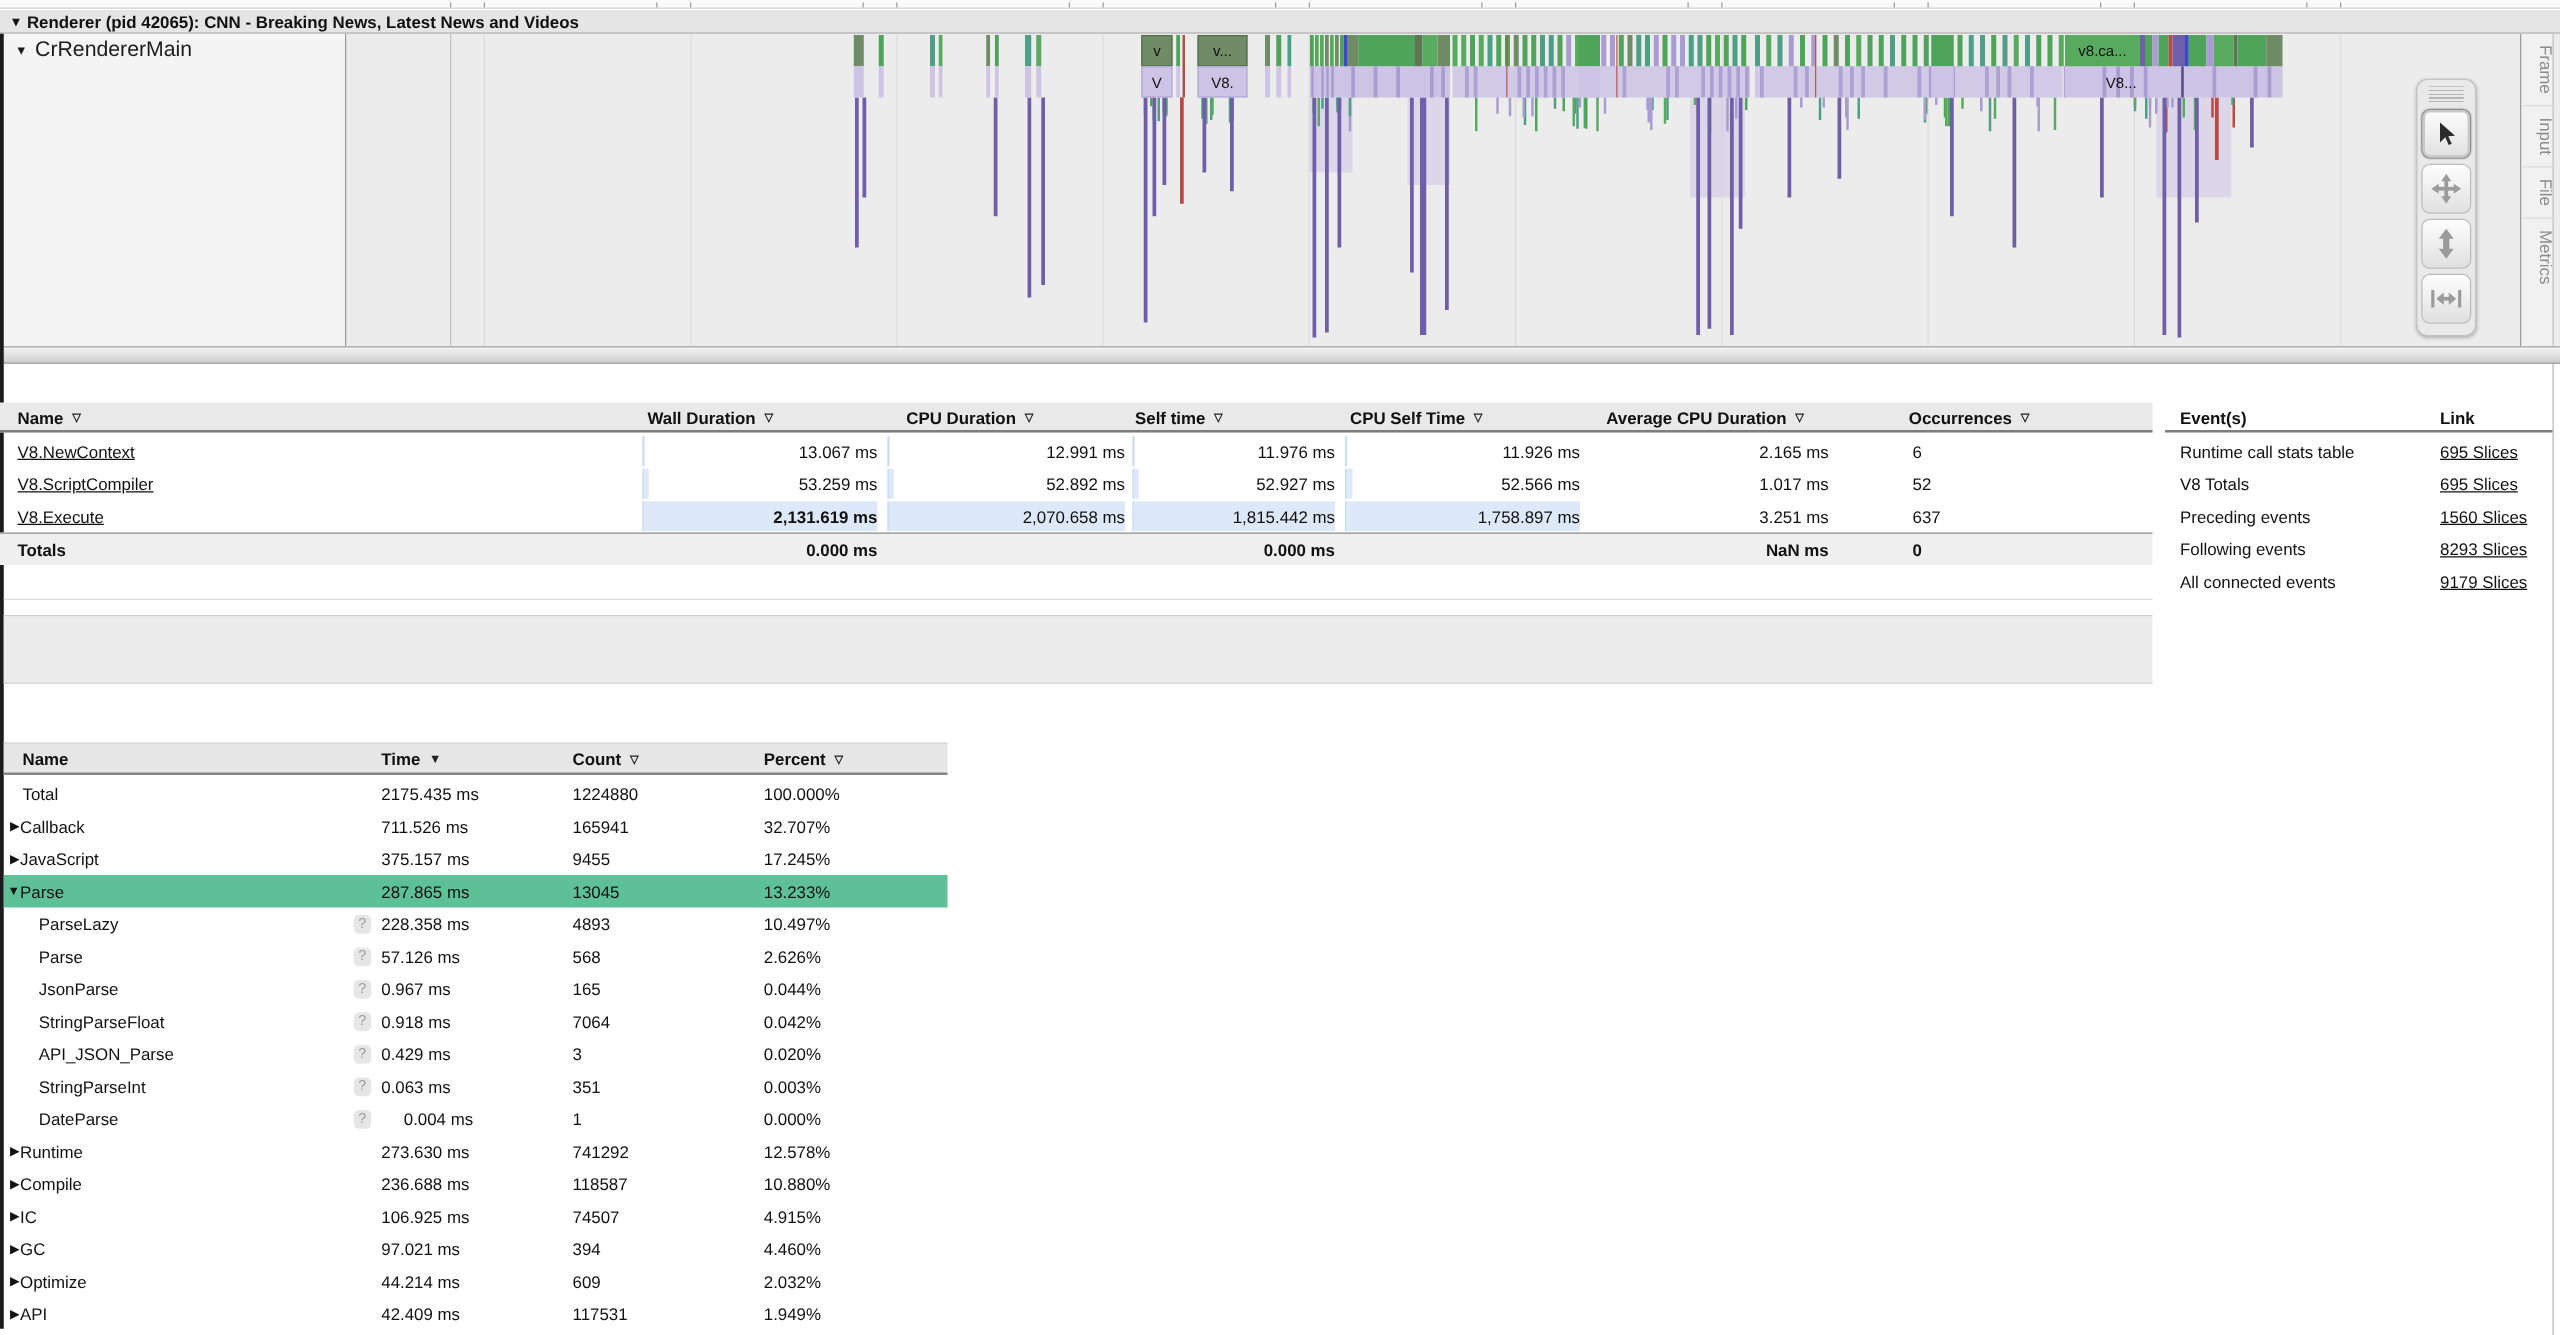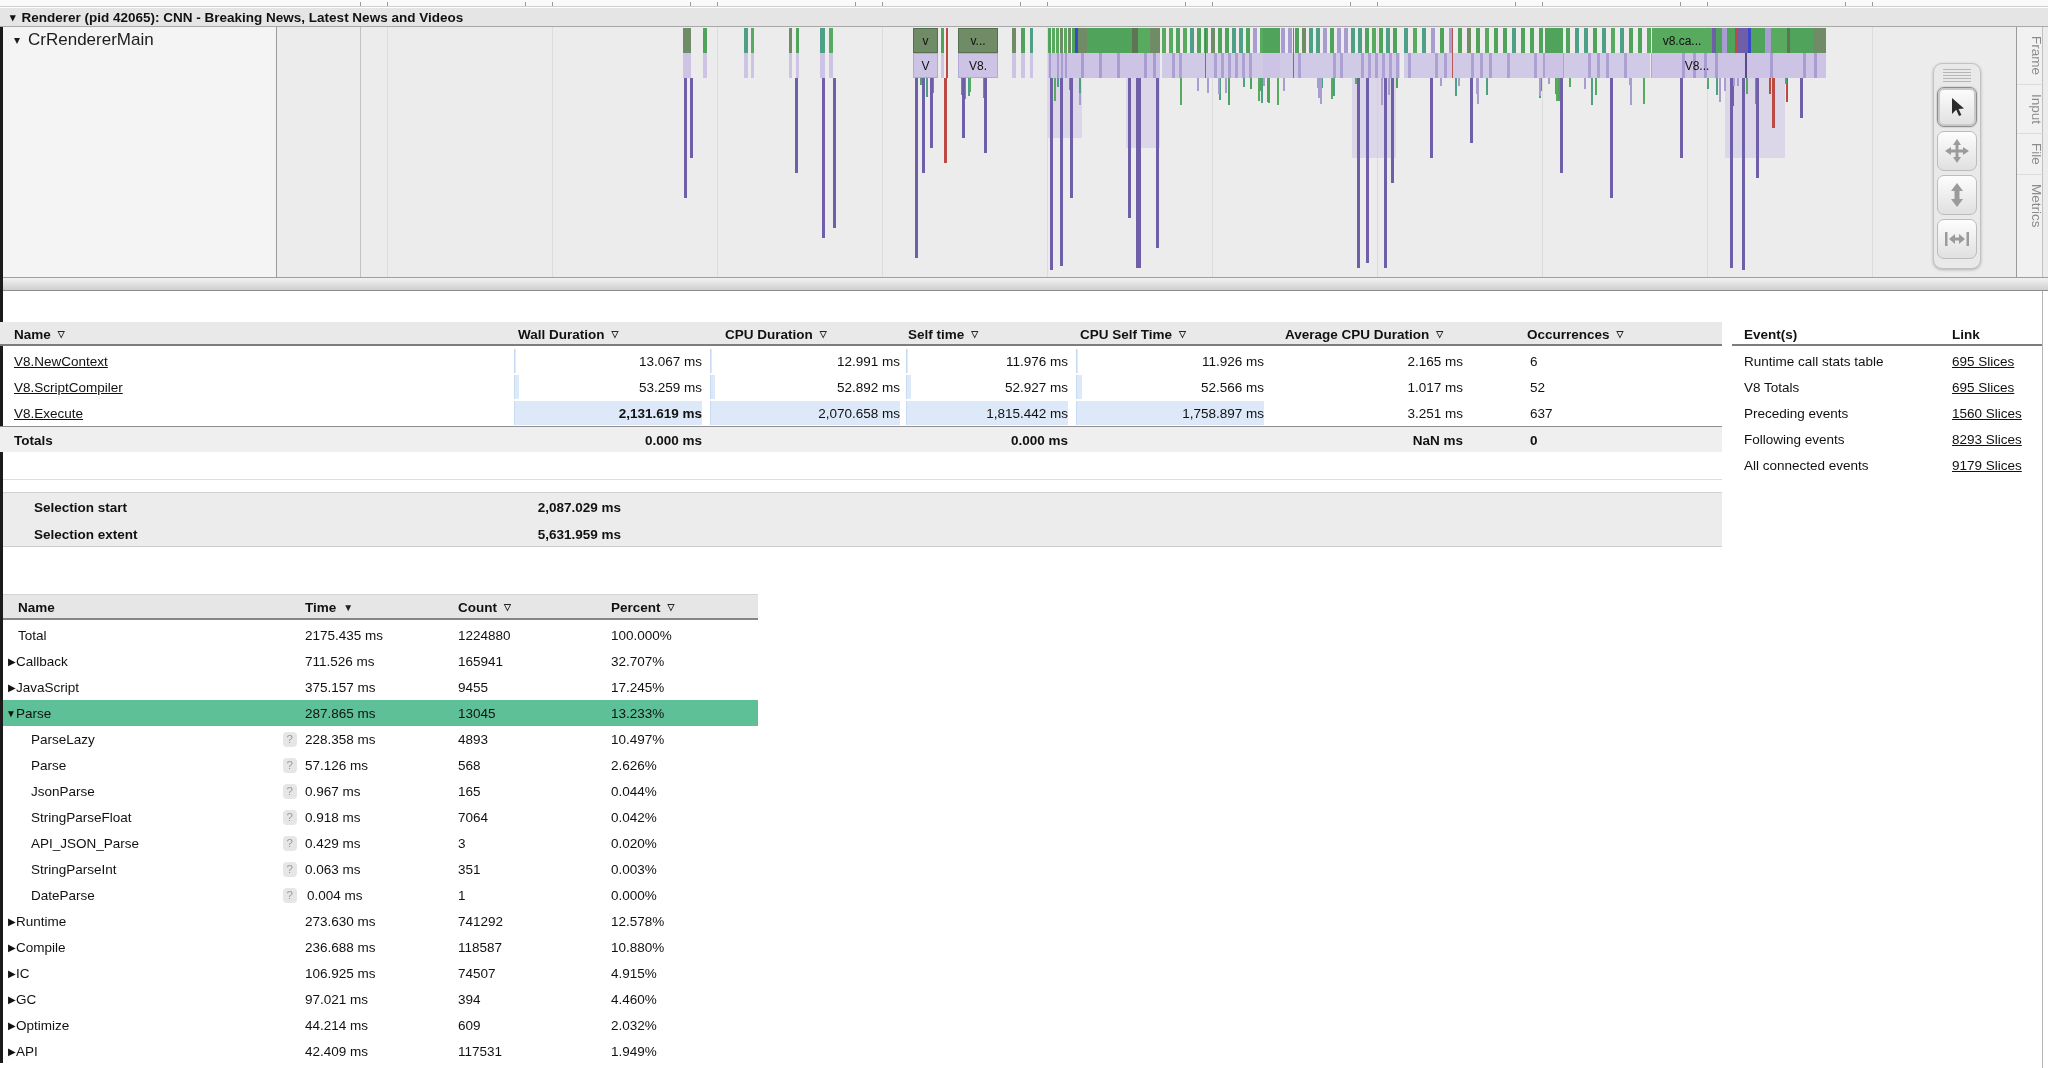--- a/index.html
+++ b/index.html
@@ -637,28 +637,20 @@
           <div class="cell" style="left: 220px;">
             <span class="namelink">9179 Slices</span>
           </div>
         </div>
       </div>
   </div>
 
   <div class="abs" id="sep-line"></div>
 
   <div class="abs" id="sel-info">
-      <div class="sel-row" style="top: 1px;">
-        <div class="sel-label">Selection start</div>
-        <div class="sel-value">2,087.029 ms</div>
-      </div>
-      <div class="sel-row" style="top: 28px;">
-        <div class="sel-label">Selection extent</div>
-        <div class="sel-value">5,631.959 ms</div>
-      </div>
     </div>
 
   <div class="abs" id="stats-table">
     <div id="stats-header">
         <div class="hdr-cell" style="left: 15px; height: 24px;">
           <span>Name</span>
         </div>
         <div class="hdr-cell" style="left: 302px; height: 24px;">
           <span>Time</span>
           <span class="sort-tri" style="font-size:10px">▼</span>
@@ -752,21 +744,21 @@
           </div>
           <div class="cell" style="left: 302px;">0.063 ms</div>
           <div class="cell" style="left: 455px;">351</div>
           <div class="cell" style="left: 608px;">0.003%</div>
         </div>
         <div class="row26 stats-row" style="top: 260px;">
           <div class="cell" style="left: 28px;">DateParse</div>
           <div class="helpq">
             <span>?</span>
           </div>
-          <div class="cell" style="left: 304px;">0.004 ms</div>
+          <div class="cell" style="left: 320px;">0.004 ms</div>
           <div class="cell" style="left: 455px;">1</div>
           <div class="cell" style="left: 608px;">0.000%</div>
         </div>
         <div class="row26 stats-row" style="top: 286px;">
           <div class="expander">▶</div>
           <div class="cell" style="left: 13px;">Runtime</div>
           <div class="cell" style="left: 302px;">273.630 ms</div>
           <div class="cell" style="left: 455px;">741292</div>
           <div class="cell" style="left: 608px;">12.578%</div>
         </div>

